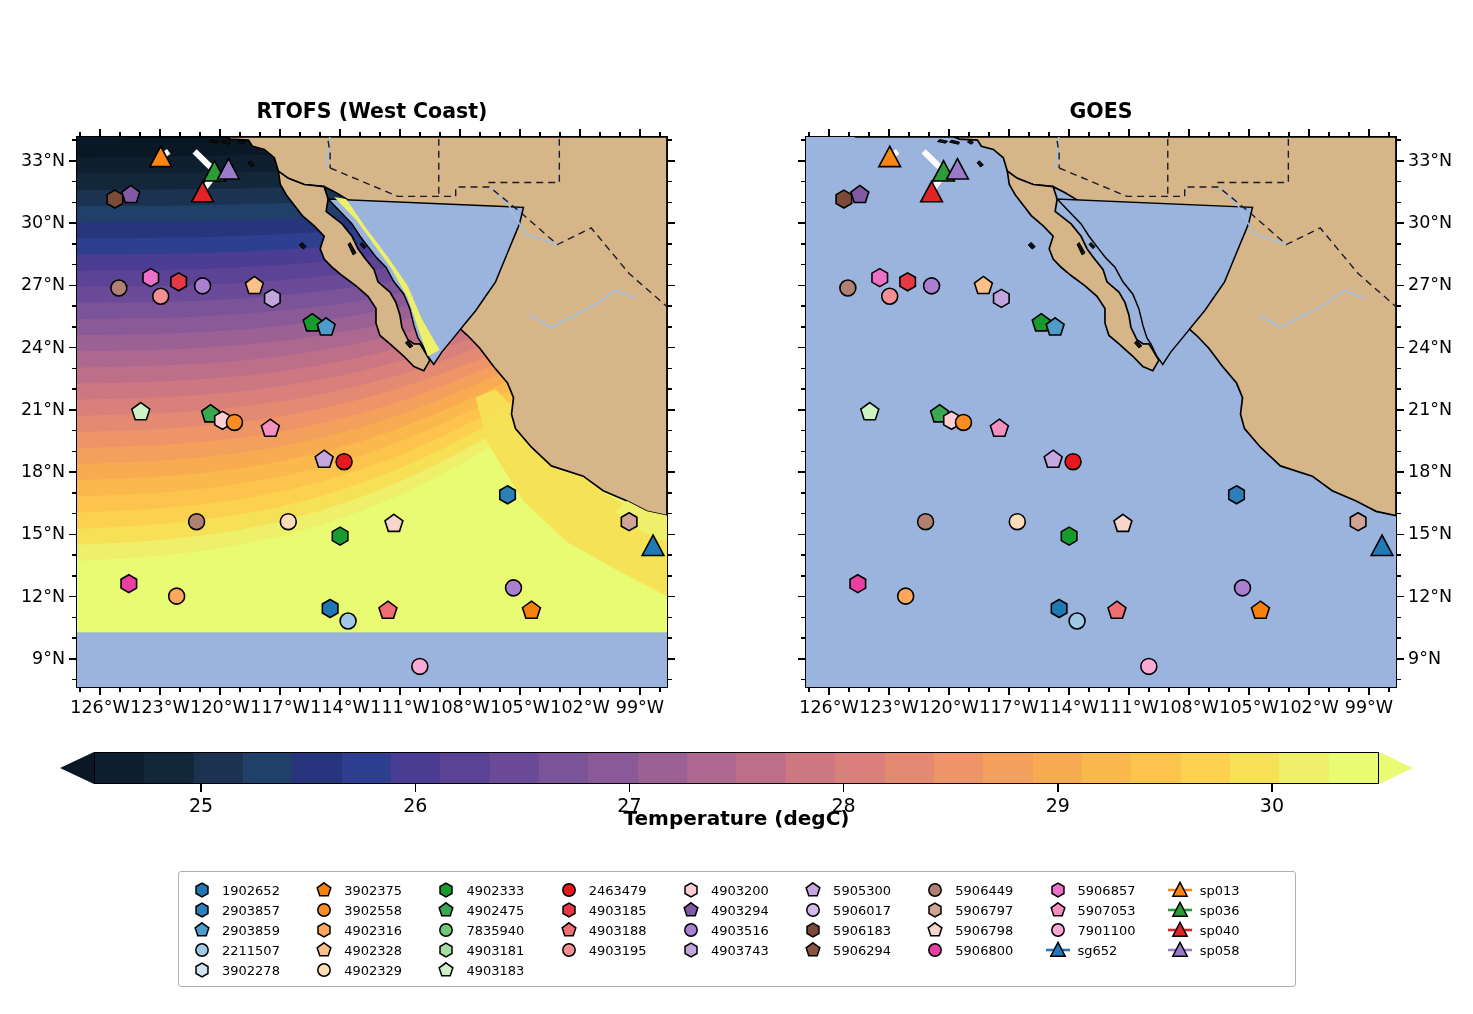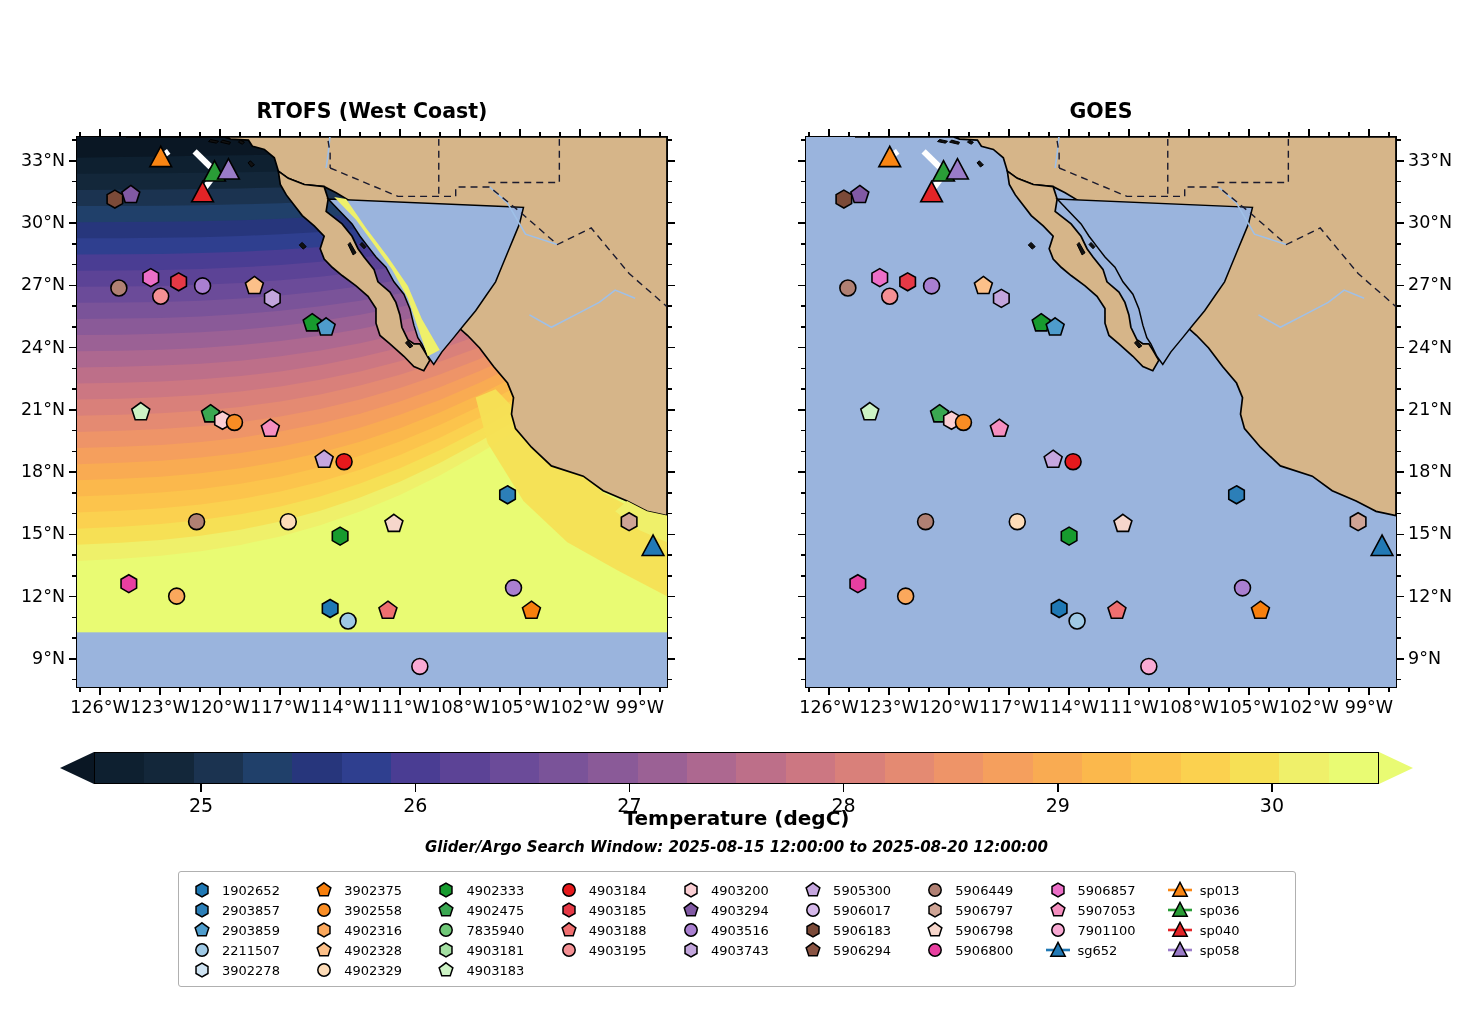--- a/index.html
+++ b/index.html
@@ -545,21 +545,20 @@
       <div class="cb-tick" style="left: 568.667px;"></div>
       <div class="cb-lab" style="left: 569.417px;">27</div>
       <div class="cb-tick" style="left: 782.833px;"></div>
       <div class="cb-lab" style="left: 783.583px;">28</div>
       <div class="cb-tick" style="left: 997px;"></div>
       <div class="cb-lab" style="left: 997.75px;">29</div>
       <div class="cb-tick" style="left: 1211.17px;"></div>
       <div class="cb-lab" style="left: 1211.92px;">30</div>
     </div>
   <div id="cbar-title">Temperature (degC)</div>
-  <div id="search-window">Glider/Argo Search Window: 2025-08-15 12:00:00 to 2025-08-20 12:00:00</div>
 
   <div id="legend">
     <div id="legend-grid">
         <div class="lg-item">
           <span class="lg-mk">
             <svg width="26" height="20" viewBox="0 0 26 20">
               <polygon points="13.00,3.10 18.98,6.55 18.98,13.45 13.00,16.90 7.02,13.45 7.02,6.55" fill="#1f78b4" stroke="#000" stroke-width="1.5"></polygon>
             </svg>
           </span>
           <span class="lg-txt">1902652</span>
@@ -675,21 +674,21 @@
             </svg>
           </span>
           <span class="lg-txt">4903183</span>
         </div>
         <div class="lg-item">
           <span class="lg-mk">
             <svg width="26" height="20" viewBox="0 0 26 20">
               <circle cx="13" cy="10" r="6.2" fill="#e6191c" stroke="#000" stroke-width="1.5"></circle>
             </svg>
           </span>
-          <span class="lg-txt">4903184</span>
+          <span class="lg-txt">2463479</span>
         </div>
         <div class="lg-item">
           <span class="lg-mk">
             <svg width="26" height="20" viewBox="0 0 26 20">
               <polygon points="13.00,3.10 18.98,6.55 18.98,13.45 13.00,16.90 7.02,13.45 7.02,6.55" fill="#e63946" stroke="#000" stroke-width="1.5"></polygon>
             </svg>
           </span>
           <span class="lg-txt">4903185</span>
         </div>
         <div class="lg-item">

